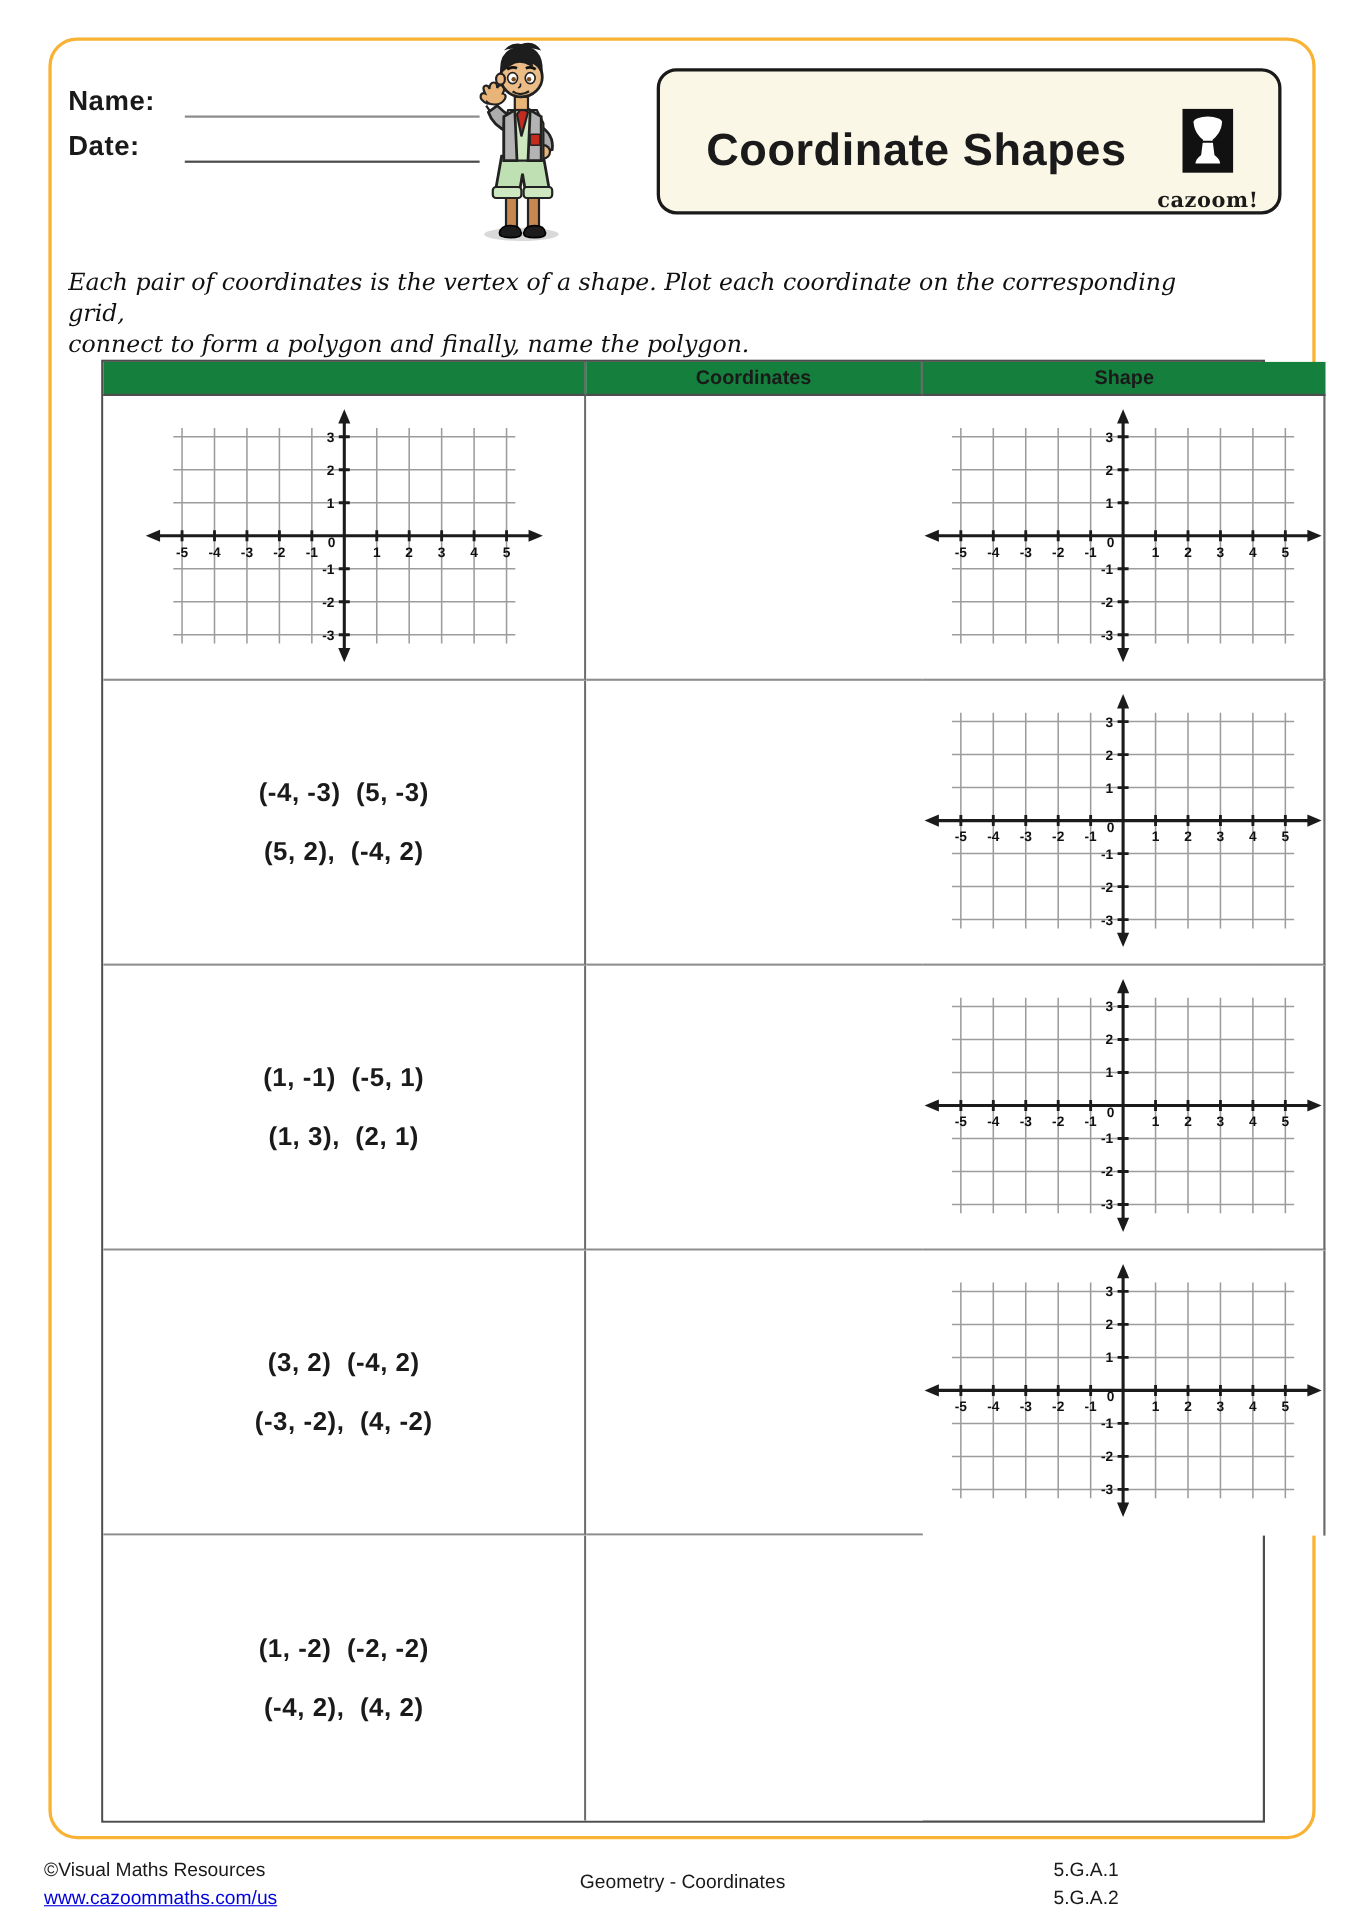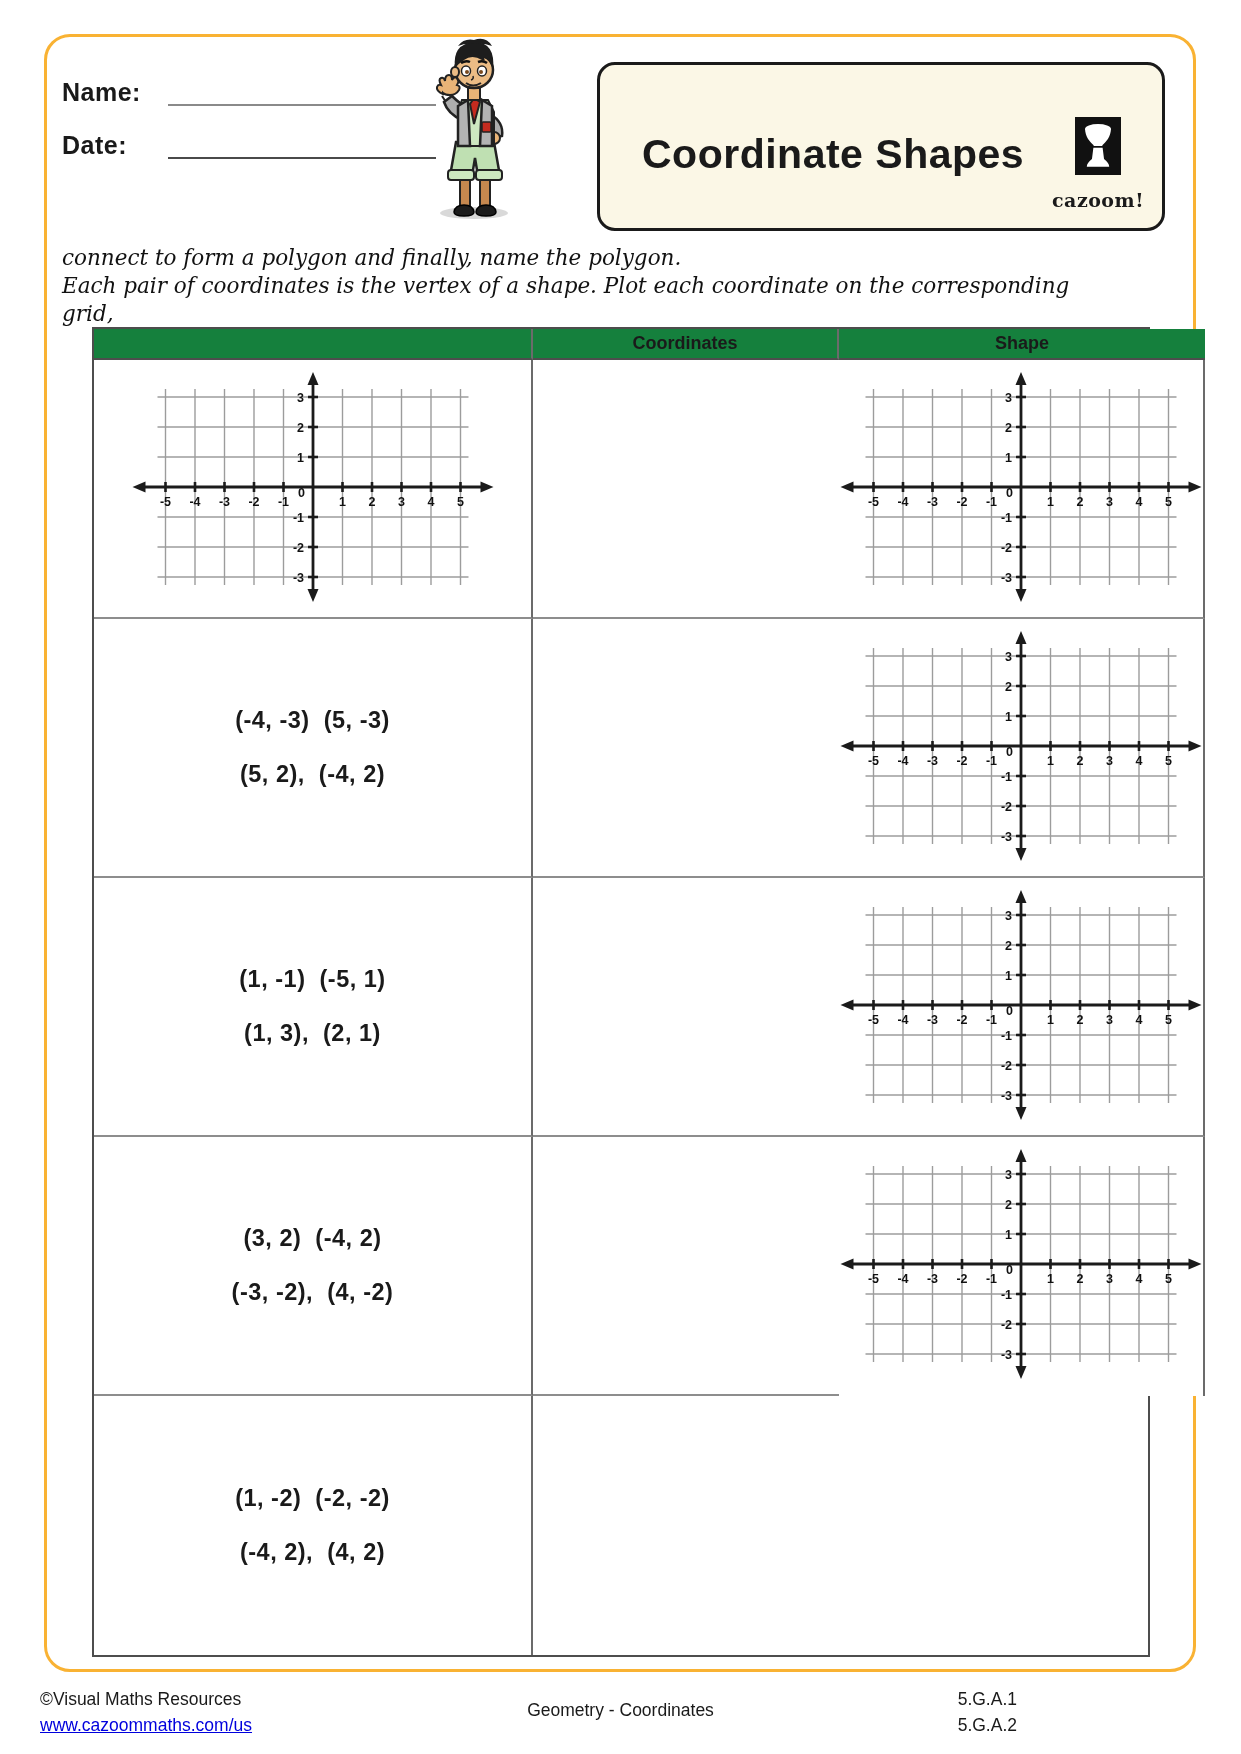--- a/index.html
+++ b/index.html
@@ -4,31 +4,31 @@
 <style>
   *{margin:0;padding:0;box-sizing:border-box}
   html,body{width:1241px;height:1754px}
   body{position:relative;background:#ffffff;font-family:"Liberation Sans",sans-serif;color:#1a1a1a;overflow:hidden}
 
   .border-frame{position:absolute;left:44px;top:34px;width:1152px;height:1638px;
     border:3px solid #F9B233;border-radius:26px}
 
   
   .name-block{position:absolute;left:62px;top:78px}
-  .field-row{display:flex;align-items:flex-start;margin-bottom:24px}
+  .field-row{display:flex;align-items:center;margin-bottom:12px}
   .field-label{font-size:25px;font-weight:bold;width:106px;letter-spacing:.5px}
   .field-line{width:268px;height:28px}
   .line-a{border-bottom:2px solid #8a8a8a}
   .line-b{border-bottom:2px solid #4a4a4a}
 
   
   .boy{position:absolute;left:418px;top:30px;width:108px;height:190px}
 
   
-  .title-box{position:absolute;left:597px;top:62px;width:568px;height:169px;
+  .title-box{position:absolute;left:597px;top:62px;width:568px;height:133px;
     background:#FBF7E6;border:3px solid #1a1a1a;border-radius:18px;
     display:flex;align-items:center;justify-content:space-between;padding:16px 18px 0 42px}
   .title-text{font-size:41px;font-weight:bold;letter-spacing:.5px}
   .logo{display:flex;flex-direction:column;align-items:center;margin-top:18px}
   .logo-mark{width:46px;height:58px;background:#111;display:flex;align-items:center;justify-content:center}
   .logo-word{font-family:"DejaVu Serif",serif;font-weight:bold;font-size:19px;margin-top:14px;letter-spacing:.5px}
 
   
   .instructions{position:absolute;left:62px;top:244px;width:1010px;
     font-family:"DejaVu Serif",serif;font-style:italic;font-size:21.5px;line-height:28px;color:#111}
@@ -130,22 +130,22 @@
         <ellipse cx="22" cy="9" rx="15" ry="5.5" fill="#fff"></ellipse>
         <path d="M7 9 C7 18 13 25 17 28 L15 44 C11 47 9 50 9 53 L35 53 C35 50 33 47 29 44 L27 28 C31 25 37 18 37 9 Z" fill="#fff"></path>
         <line x1="15" y1="30" x2="29" y2="30" stroke="#111" stroke-width="2"></line>
       </svg>
     </span>
     <span class="logo-word">cazoom!</span>
   </span>
 </div>
 
 <div class="instructions">
+  <div>Each pair of coordinates is the vertex of a shape. Plot each coordinate on the corresponding grid,</div>
   <div>connect to form a polygon and finally, name the polygon.</div>
-  <div>Each pair of coordinates is the vertex of a shape. Plot each coordinate on the corresponding grid,</div>
 </div>
 
 <div class="worksheet-table">
   <div class="th col-a"></div>
   <div class="th col-b">Coordinates</div>
   <div class="th">Shape</div>
 
   <div class="cell col-a grid-cell">
       <svg viewBox="0 0 364 238" width="364" height="238">
         <line class="gl" x1="26.5" y1="208" x2="337.5" y2="208"></line>

